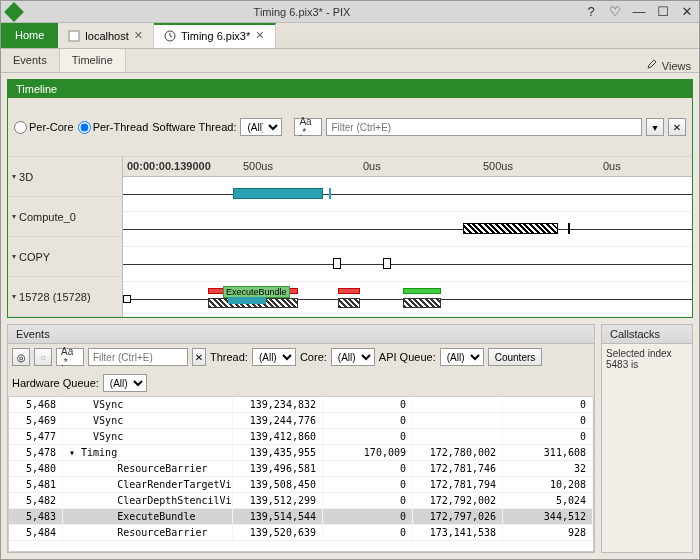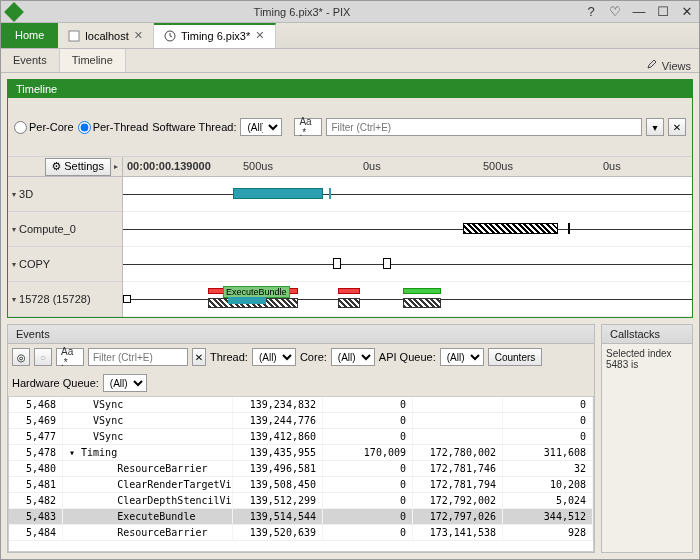--- a/index.html
+++ b/index.html
@@ -126,27 +126,20 @@
       <select class="tl-select" style="width:42px"><option>(All)</option></select>
       <span style="width:4px"></span>
       <span class="tl-input" style="width:28px;display:inline-flex;align-items:center;color:#333">Aa .*</span>
       <input class="tl-input" style="flex: 1 1 0%;" placeholder="Filter (Ctrl+E)">
       <button class="tl-btn" style="width:18px;padding:0">▾</button>
       <button class="tl-btn" style="width:18px;padding:0">✕</button>
     </div>
 
     <div class="tl-body">
       <div class="tl-left">
-        <div class="tl-lefthead">
-          <button class="tl-btn">
-            <span>⚙</span>
-            <span>Settings</span>
-          </button>
-          <span style="margin-left:3px" class="tri">▸</span>
-        </div>
         <div class="tl-track-label">
             <span class="tri">▾</span>
             <span>3D</span>
           </div>
         <div class="tl-track-label">
             <span class="tri">▾</span>
             <span>Compute_0</span>
           </div>
         <div class="tl-track-label">
             <span class="tri">▾</span>

